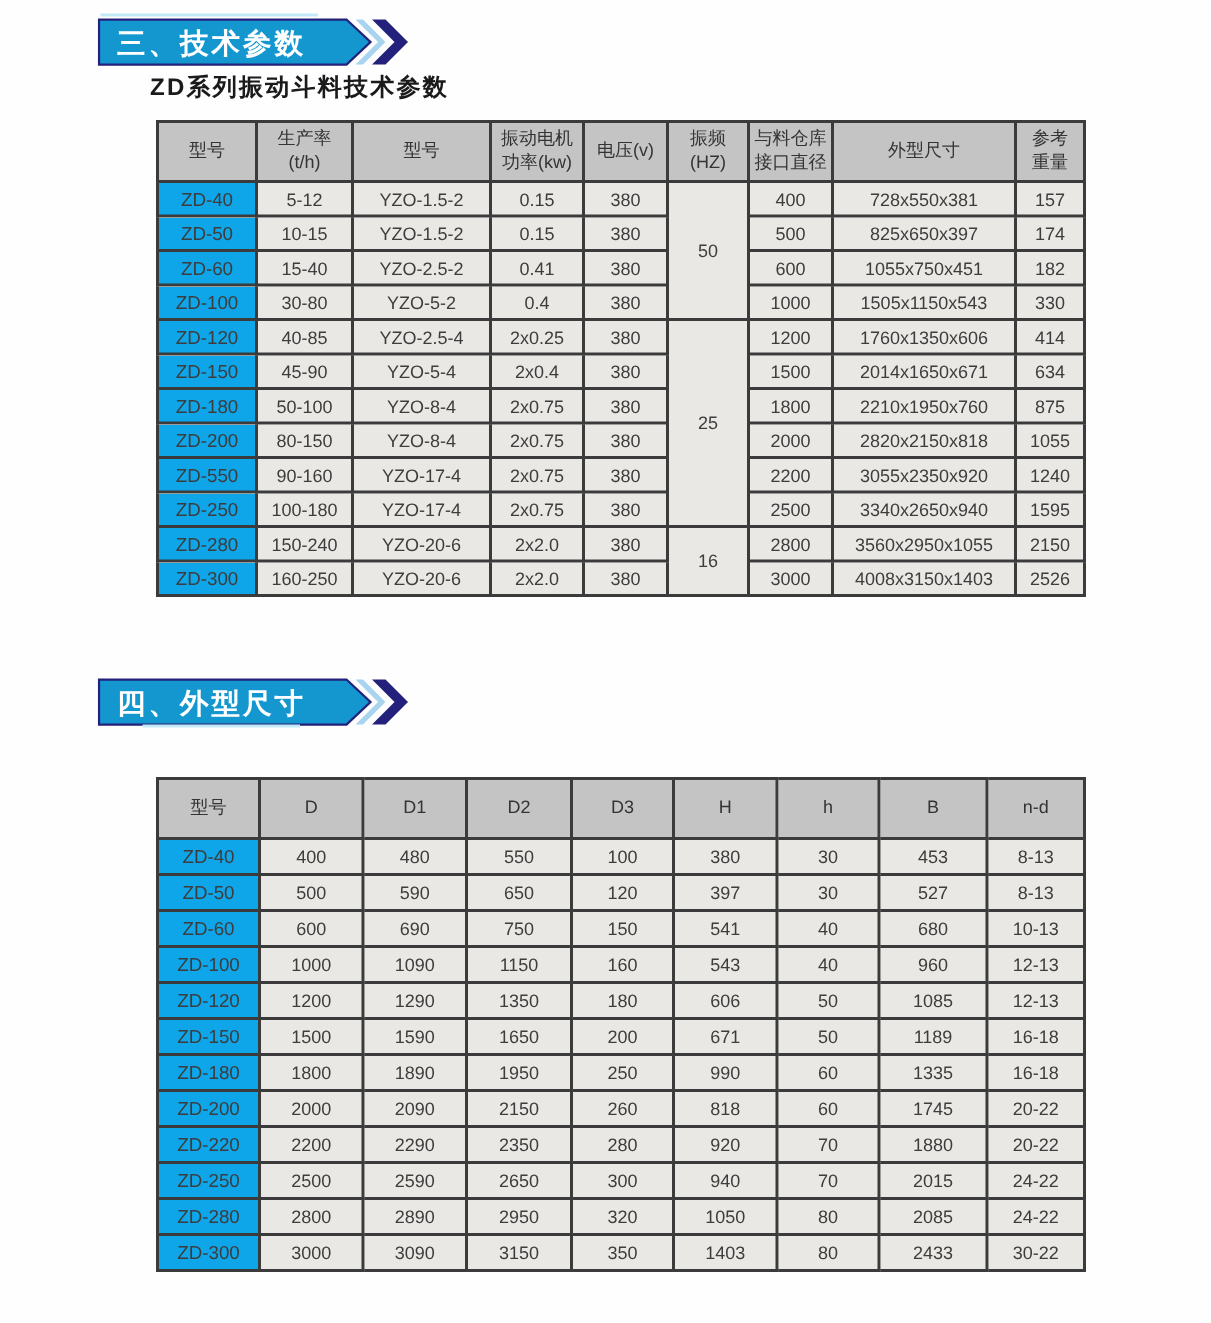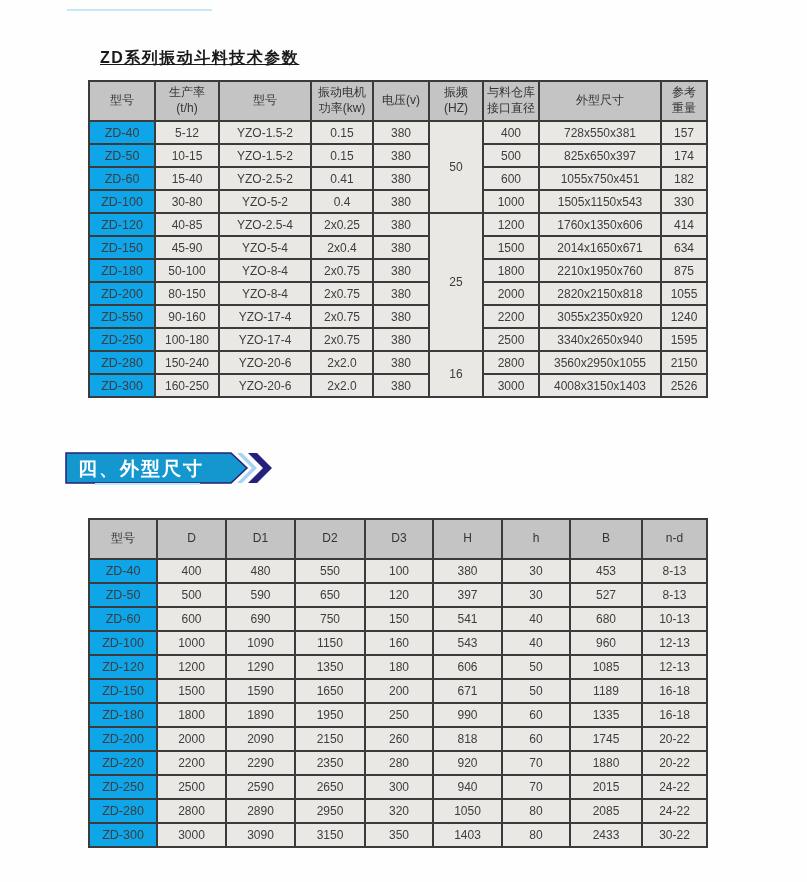--- a/index.html
+++ b/index.html
@@ -12,21 +12,21 @@
   .banner svg{position:absolute;left:0;top:0;}
   .banner-label{
     position:absolute;left:13px;top:4px;color:#ffffff;
     font-size:19px;font-weight:bold;letter-spacing:2px;white-space:nowrap;
   }
   .subtitle{
     position:absolute;left:100px;font-size:16px;font-weight:bold;color:#1a1a1a;
     letter-spacing:1.5px;white-space:nowrap;
   }
   table.spec{
-    position:absolute;left:88px;border-collapse:collapse;table-layout:fixed;
+    position:absolute;left:104px;border-collapse:collapse;table-layout:fixed;
     border:2px solid #4d7c0f;
   }
   table.spec th, table.spec td{
     border:2px solid #3b3b3b;text-align:center;vertical-align:middle;
     padding:0 1px;overflow:hidden;
   }
   table.spec th{
     background:#c4c4c4;color:#343434;font-weight:normal;font-size:12px;
     line-height:1.3;white-space:pre-line;
   }
@@ -37,22 +37,30 @@
   table.t2 thead tr{height:40px;}
   table.t2 tbody tr{height:24px;}
 </style>
 </head>
 <body>
 
 <div class="page">
 
   <div class="cyan-line" style="left:67px;top:9px;width:145px;"></div>
 
-
-  <div class="subtitle" style="top:48px;text-decoration:underline;">ZD系列振动斗料技术参数</div>
+  <div class="banner" style="top:12px;">
+    <svg width="215" height="32" viewBox="0 0 215 32">
+      <polygon points="1,1 166,1 182,16 166,31 1,31" fill="#1496cf" stroke="#23217b" stroke-width="1.5"></polygon>
+      <polygon points="172,1 187,16 172,31 177,31 192,16 177,1" fill="#a8d4ef"></polygon>
+      <polygon points="183,1 198,16 183,31 192,31 207,16 192,1" fill="#23217b"></polygon>
+    </svg>
+    <span class="banner-label">三、技术参数</span>
+  </div>
+
+  <div class="subtitle" style="top:48px;">ZD系列振动斗料技术参数</div>
 
   <table class="spec t1" style="top:80px;">
     <colgroup>
       <col style="width:66px">
         <col style="width:64px">
         <col style="width:92px">
       <col style="width:62px">
         <col style="width:56px">
         <col style="width:54px">
       <col style="width:56px">

